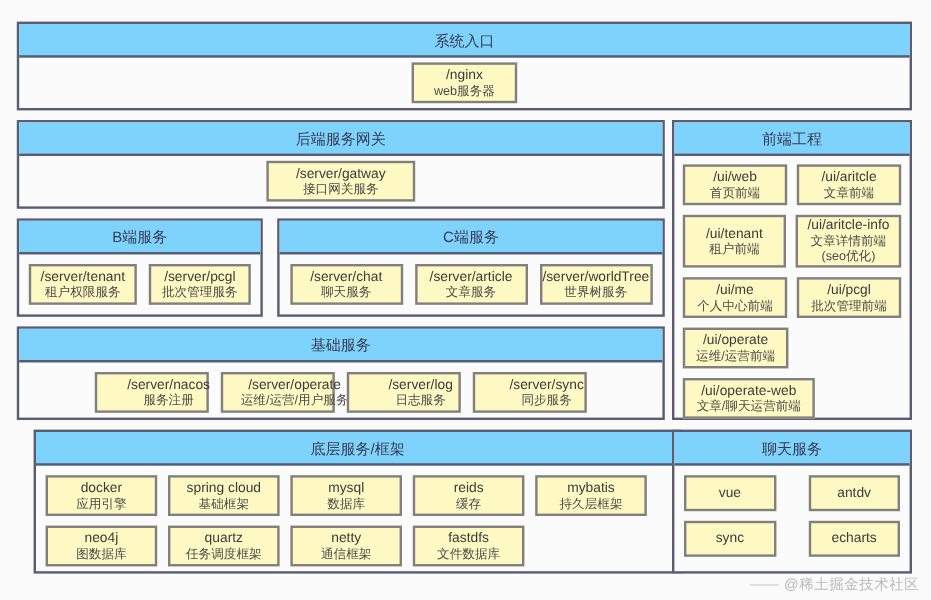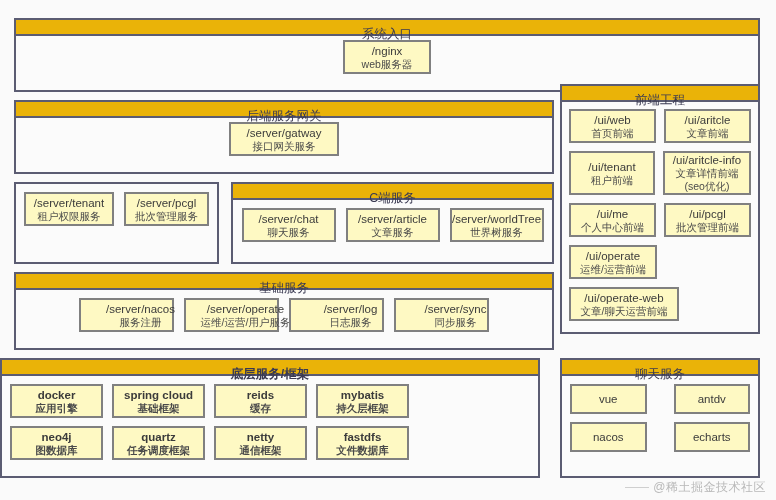--- a/index.html
+++ b/index.html
@@ -23,24 +23,24 @@
   }
 
   
   .panel {
     position: absolute;
     border: 2px solid #5b5c72;
     background: #fbfbfb;
     box-sizing: border-box;
   }
   .panel-title {
-    height: 16px;
+    height: 28px;
     line-height: 28px;
     text-align: center;
-    background: #eab308;
+    background: #7dd3fc;
     border-bottom: 2px solid #5b5c72;
     font-size: 12.5px;
     color: #3a3a52;
     box-sizing: border-box;
   }
   .panel-body {
     position: relative;
     box-sizing: border-box;
     padding: 8px;
   }
@@ -82,40 +82,40 @@
     white-space: nowrap;
   }
 
   
   #sys-entry      { left: 14px;  top: 18px;  width: 746px; height: 74px; }
   #sys-entry .panel-body { height: 42px; display: flex; justify-content: center; align-items: center; }
   #sys-entry .node { width: 88px; height: 34px; }
 
   #gateway        { left: 14px;  top: 100px; width: 540px; height: 74px; }
   #gateway .panel-body { height: 42px; display: flex; justify-content: center; align-items: center; }
-  #gateway .node  { width: 110px; height: 34px; }
+  #gateway .node  { width: 124px; height: 34px; }
 
   #b-service      { left: 14px;  top: 182px; width: 205px; height: 82px; }
   #b-service .panel-body { height: 50px; }
   #b-service .node { width: 90px; height: 34px; }
 
   #c-service      { left: 231px; top: 182px; width: 323px; height: 82px; }
   #c-service .panel-body { height: 50px; }
   #c-service .node { width: 94px; height: 34px; }
 
   #base-service   { left: 14px;  top: 272px; width: 540px; height: 78px; }
   #base-service .panel-body { height: 46px; }
   #base-service .node { width: 95px; height: 34px; padding-left: 36px; }
 
-  #bottom-frame   { left: 0;  top: 358px; width: 540px; height: 120px; font-weight: bold; }
+  #bottom-frame   { left: 28px;  top: 358px; width: 540px; height: 120px; }
   #bottom-frame .panel-body { height: 88px; padding-top: 8px; }
   #bottom-frame .row { justify-content: flex-start; gap: 9px; }
   #bottom-frame .node { width: 93px; height: 34px; }
 
-  #front-eng      { left: 560px; top: 84px; width: 200px; height: 250px; }
+  #front-eng      { left: 560px; top: 100px; width: 200px; height: 250px; }
   #front-eng .panel-body { height: 268px; padding: 7px; }
   #front-eng .row { justify-content: flex-start; gap: 8px; }
   #front-eng .node { width: 88px; height: 34px; }
   #front-eng .node.tall { height: 44px; }
 
   #front-frame    { left: 560px; top: 358px; width: 200px; height: 120px; }
   #front-frame .panel-body { height: 88px; padding: 8px; }
   #front-frame .row { justify-content: center; gap: 27px; }
   #front-frame .node { width: 82px; height: 30px; }
 
@@ -157,20 +157,21 @@
     <div class="panel-title">后端服务网关</div>
     <div class="panel-body">
       <div class="node">
         <div class="n-code">/server/gatway</div>
         <div class="n-desc">接口网关服务</div>
       </div>
     </div>
   </div>
 
   <div class="panel" id="b-service">
+    <div class="panel-title">B端服务</div>
     <div class="panel-body">
       <div class="row">
         <div class="node">
           <div class="n-code">/server/tenant</div>
           <div class="n-desc">租户权限服务</div>
         </div>
         <div class="node">
           <div class="n-code">/server/pcgl</div>
           <div class="n-desc">批次管理服务</div>
         </div>
@@ -226,20 +227,24 @@
     <div class="panel-title">底层服务/框架</div>
     <div class="panel-body">
       <div class="row">
         <div class="node">
           <div class="n-code">docker</div>
           <div class="n-desc">应用引擎</div>
         </div>
         <div class="node">
           <div class="n-code">spring cloud</div>
           <div class="n-desc">基础框架</div>
+        </div>
+        <div class="node">
+          <div class="n-code">mysql</div>
+          <div class="n-desc">数据库</div>
         </div>
         <div class="node">
           <div class="n-code">reids</div>
           <div class="n-desc">缓存</div>
         </div>
         <div class="node">
           <div class="n-code">mybatis</div>
           <div class="n-desc">持久层框架</div>
         </div>
       </div>
@@ -319,21 +324,21 @@
       <div class="row">
         <div class="node">
           <div class="n-code">vue</div>
         </div>
         <div class="node">
           <div class="n-code">antdv</div>
         </div>
       </div>
       <div class="row">
         <div class="node">
-          <div class="n-code">nacos</div>
+          <div class="n-code">sync</div>
         </div>
         <div class="node">
           <div class="n-code">echarts</div>
         </div>
       </div>
     </div>
   </div>
 
   <div class="watermark">
     <span class="wm-line"></span><span>@稀土掘金技术社区</span>

